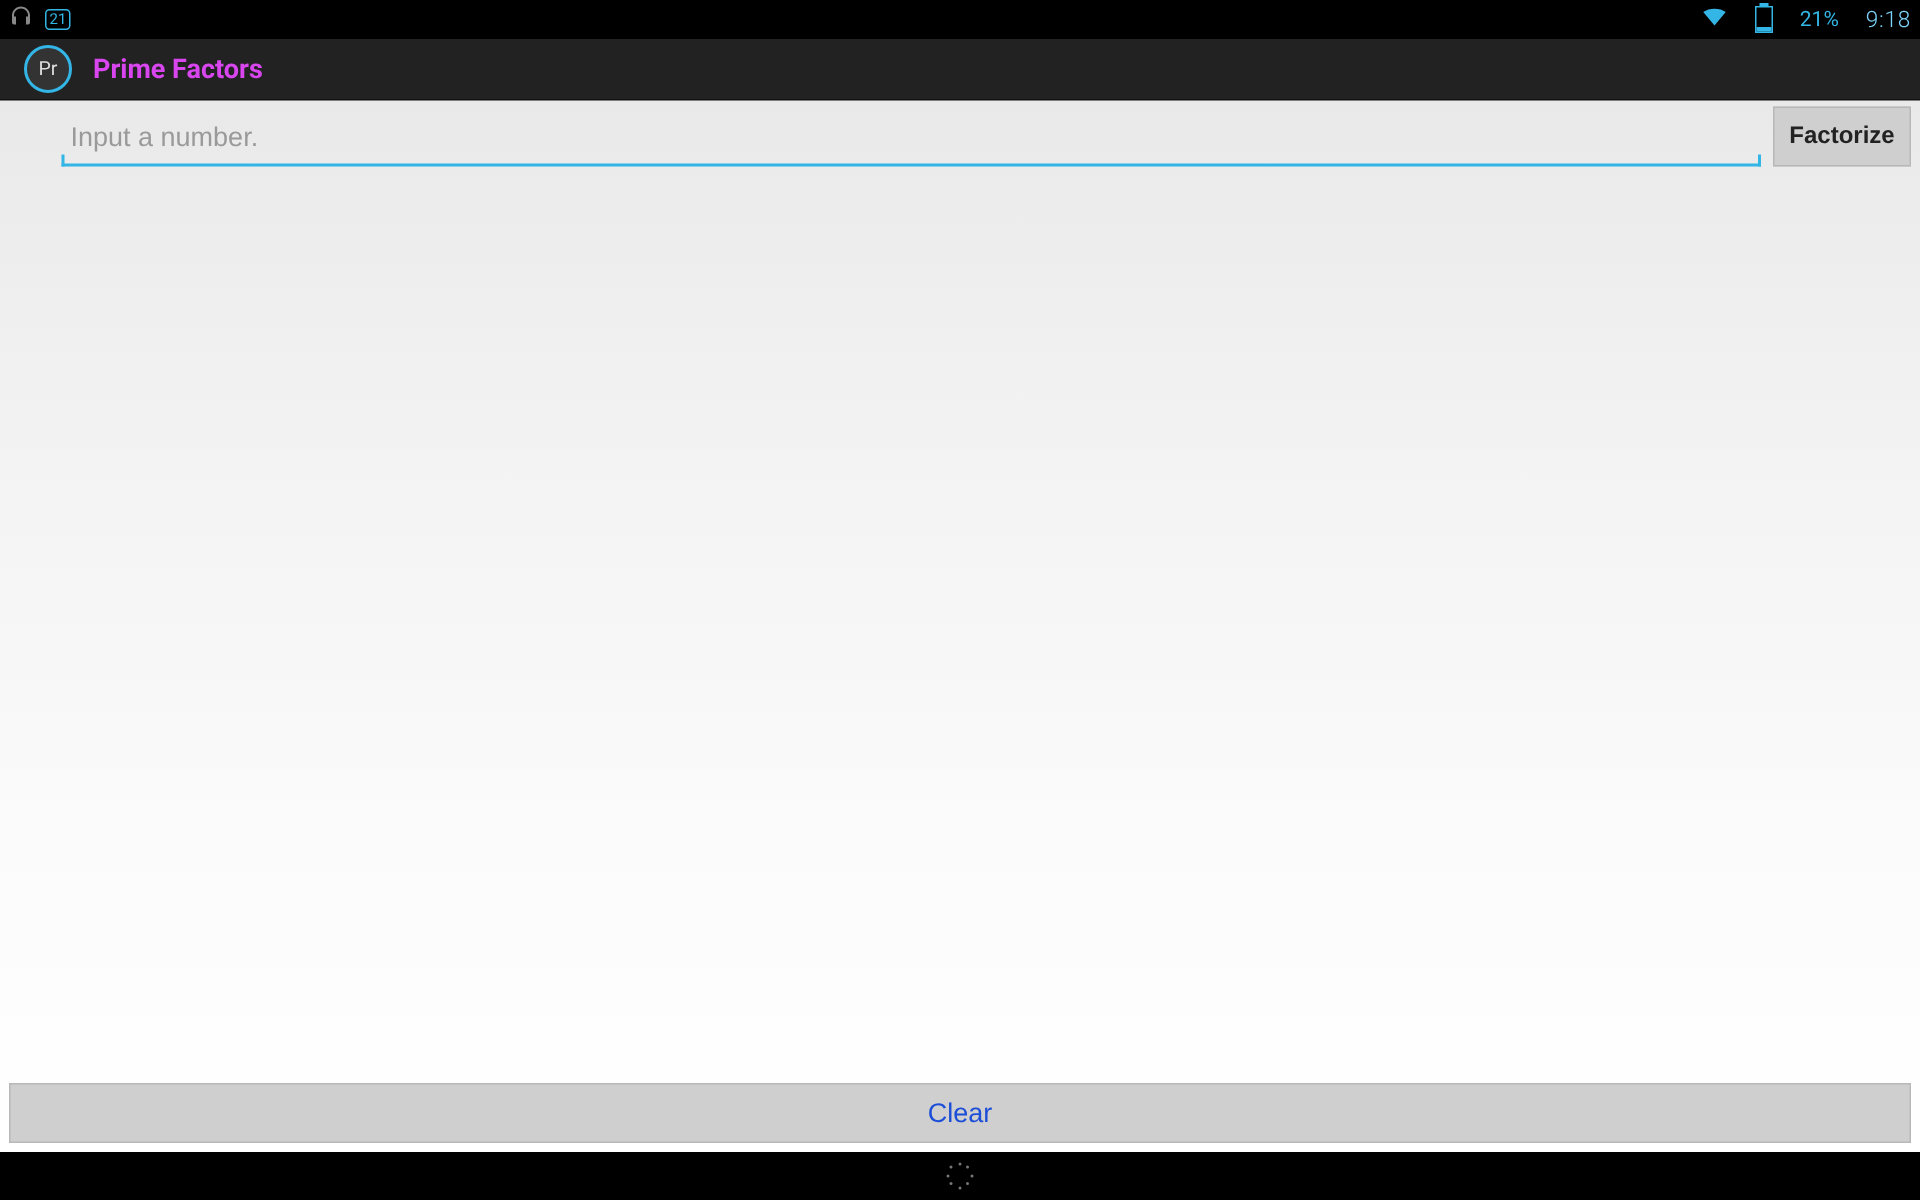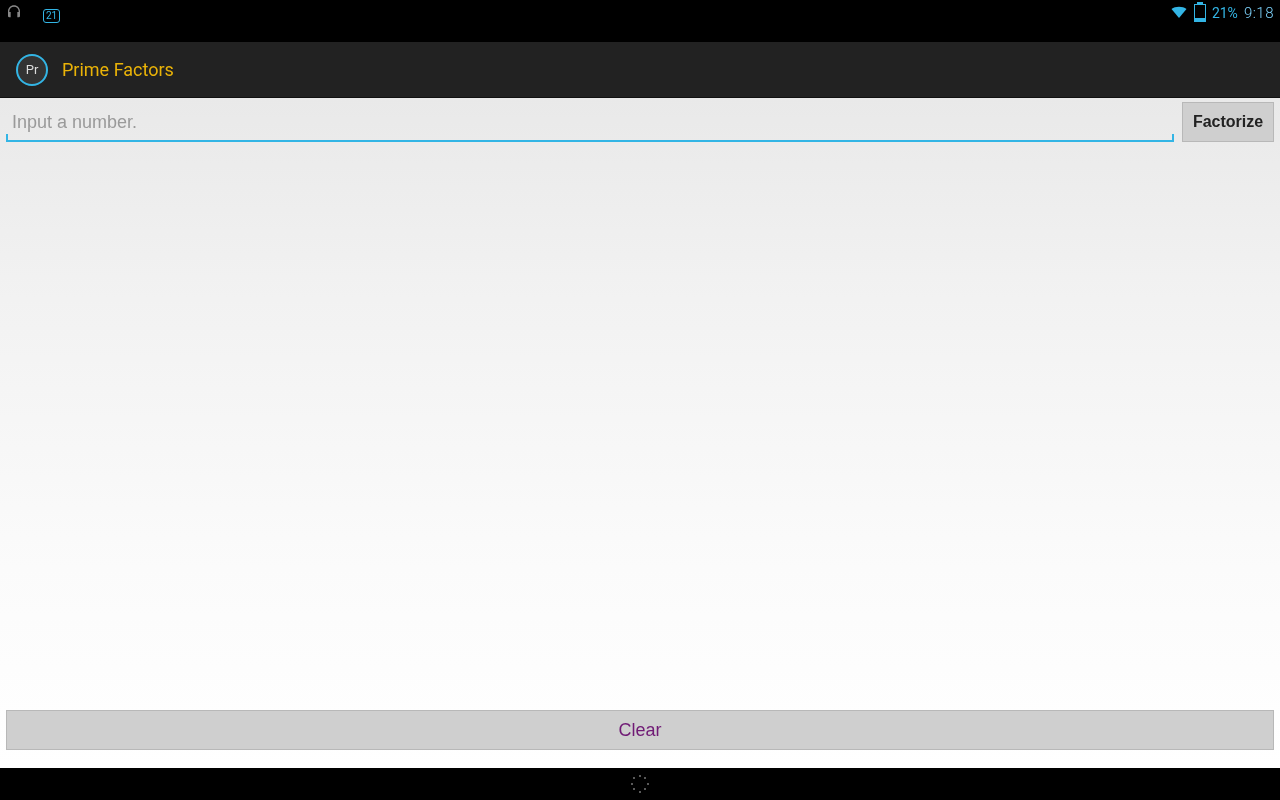--- a/index.html
+++ b/index.html
@@ -9,72 +9,72 @@
     
     .status-bar {
       height: 26px;
       background: #000;
       display: flex;
       align-items: center;
       color: #bbb;
       font-size: 13px;
       padding: 0 6px;
     }
-    .status-left { display: flex; align-items: flex-end; gap: 21px; }
-    .status-right { margin-left: auto; display: flex; align-items: center; gap: 6px; color: #33b5e5; }
+    .status-left { display: flex; align-items: center; gap: 8px; }
+    .status-right { margin-left: auto; display: flex; align-items: center; gap: 18px; color: #33b5e5; }
     .headphones-icon svg { width: 16px; height: 16px; fill: #888; }
     .small-pill {
       display: inline-flex; align-items: center; justify-content: center;
       min-width: 16px; height: 14px; border: 1px solid #33b5e5; border-radius: 3px;
       color: #33b5e5; font-size: 10px; padding: 0 2px;
     }
     .wifi-icon svg { width: 18px; height: 18px; fill: #33b5e5; }
     .battery-icon {
       width: 10px; height: 16px; border: 1px solid #33b5e5; position: relative; box-sizing: content-box;
     }
     .battery-icon::before {
       content: ""; position: absolute; top: -3px; left: 2px; width: 6px; height: 2px; background: #33b5e5;
     }
     .battery-fill { position: absolute; bottom: 0; left: 0; right: 0; height: 21%; background: #33b5e5; }
     .battery-pct { color: #33b5e5; font-size: 14px; }
     .clock { color: #7dd3fc; font-size: 15px; letter-spacing: 0.5px; font-weight: 300; }
 
     
     .action-bar {
-      height: 56px;
+      height: 41px;
       background: #222;
       display: flex;
       align-items: center;
       padding: 0 16px;
       gap: 14px;
       border-bottom: 1px solid #111;
-      margin-top: 16px;
     }
     .app-icon {
       width: 32px; height: 32px; border-radius: 50%;
       background: #333; border: 2px solid #33b5e5;
       display: flex; align-items: center; justify-content: center;
       color: #ddd; font-size: 13px;
     }
-    .app-title { color: #eab308; font-size: 18px; font-weight: 400; }
+    .app-title { color: #d946ef; font-size: 18px; font-weight: 700; }
 
     
     .content {
       flex: 1;
       display: flex;
       flex-direction: column;
       background: linear-gradient(to bottom, #e9e9e9 0%, #f2f2f2 30%, #fbfbfb 70%, #ffffff 100%);
     }
 
     
     .input-row {
       display: flex;
       align-items: stretch;
       padding: 4px 6px 0 6px;
       height: 44px;
+      margin-left: 35px;
     }
     .text-input-wrap {
       flex: 1; position: relative; margin-right: 8px;
     }
     .text-input {
       width: 100%; height: 100%;
       border: none; background: transparent; outline: none;
       font-size: 18px; color: #333;
       padding: 0 6px;
     }
@@ -90,24 +90,24 @@
     .underline::after { right: 0; }
     .factorize-btn {
       width: 92px; background: #cfcfcf; border: 1px solid #b8b8b8;
       font-size: 16px; color: #222; cursor: pointer;
       display: flex; align-items: center; justify-content: center; font-weight: bold;
     }
 
     .spacer { flex: 1; }
 
     .clear-btn {
-      margin: 0 6px 18px 6px;
+      margin: 0 6px 6px 6px;
       height: 40px;
       background: #cfcfcf; border: 1px solid #b8b8b8;
-      font-size: 18px; color: #701a75; cursor: pointer;
+      font-size: 18px; color: #1d4ed8; cursor: pointer;
     }
 
     
     .nav-bar {
       height: 32px; background: #000;
       display: flex; align-items: center; justify-content: center;
     }
     .spinner {
       width: 18px; height: 18px;
       position: relative;

